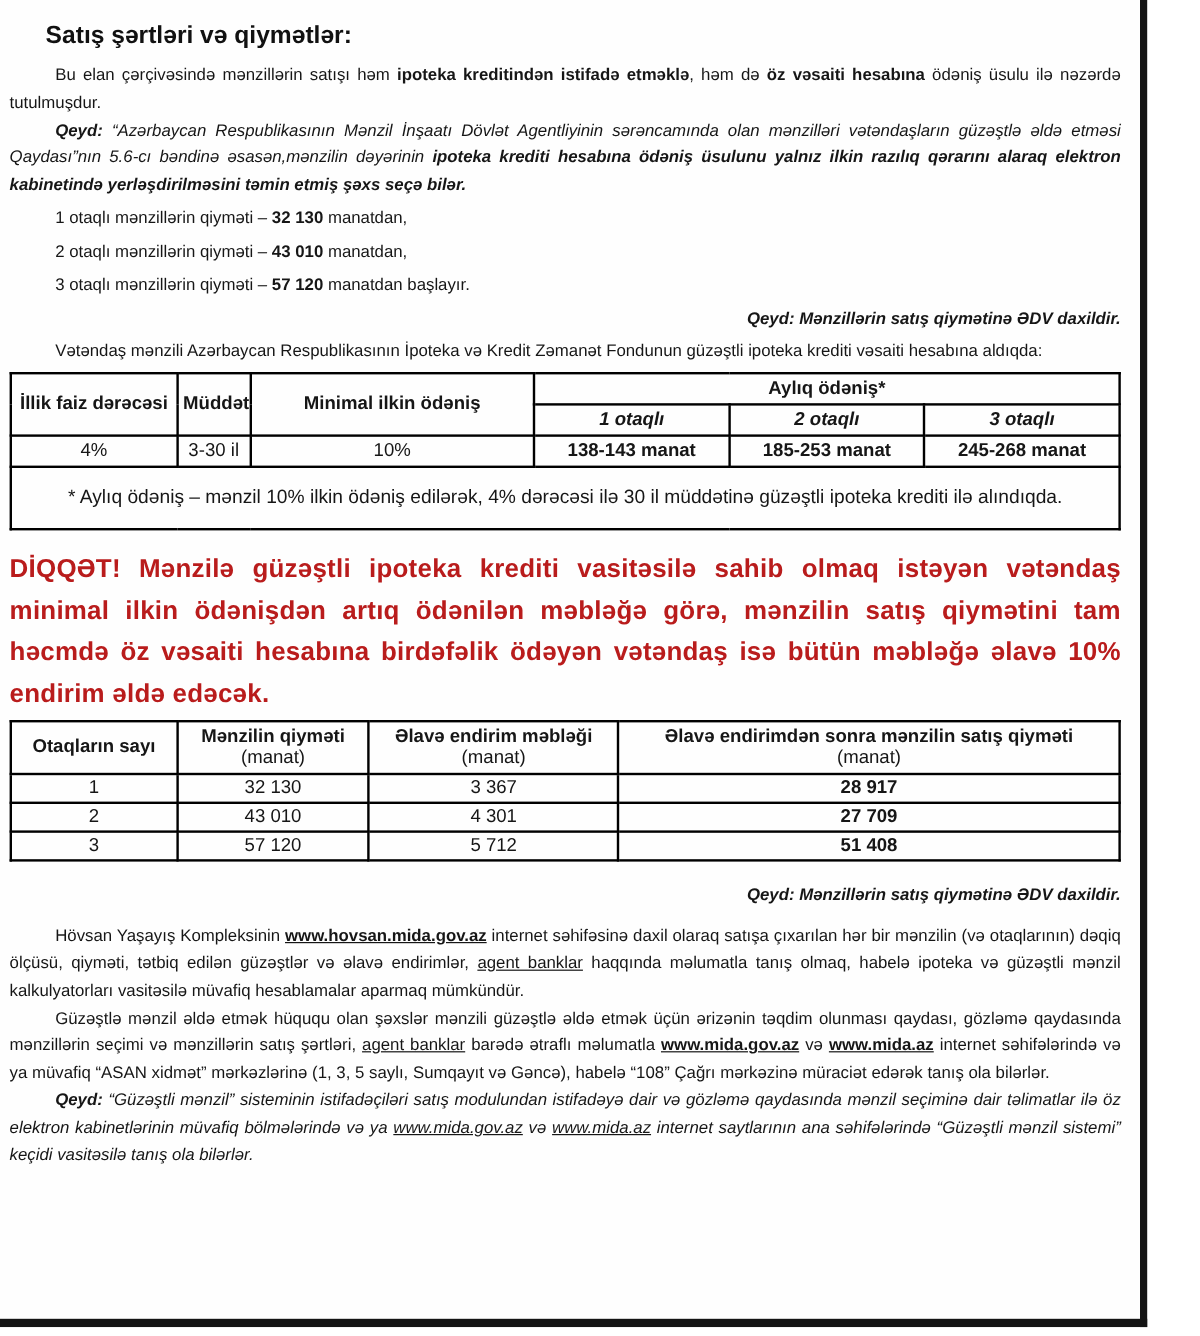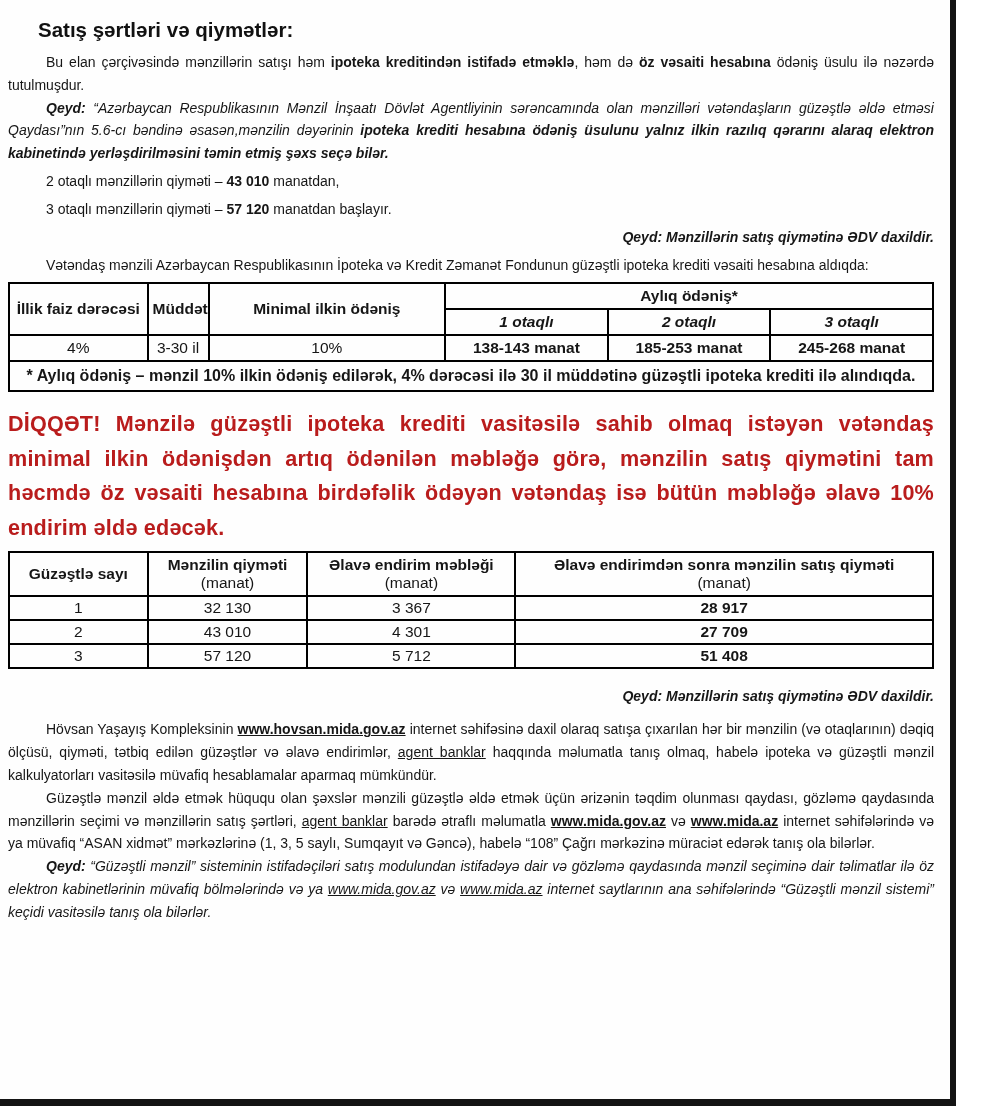--- a/index.html
+++ b/index.html
@@ -19,21 +19,21 @@
   .qeyd-edv{text-align:right;text-indent:38px;margin:5px 0;}
   .fund{margin-bottom:6px;}
   table{width:100%;border-collapse:collapse;table-layout:fixed;}
   th,td{border:2px solid #000;text-align:center;vertical-align:middle;
         font-size:15.5px;padding:3px 4px;overflow:hidden;}
   .t1 col.c1{width:15%;} .t1 col.c2{width:6.6%;} .t1 col.c3{width:25.6%;}
   .t1 col.c4,.t1 col.c5,.t1 col.c6{width:17.6%;}
   .t1 .sub{font-weight:bold;font-style:italic;}
   .t1 .val{font-weight:bold;margin-top:44px;}
   .t1 .plain{font-weight:normal;}
-  .t1 .foot{font-weight:bold;font-size:16px;padding:5px 4px;}
+  .t1 .foot{font-weight:normal;font-size:16px;padding:16px 4px;}
   .attention{
     font-weight:bold;font-size:21.6px;line-height:1.6;color:#b91c1c;
     margin:15px 0 5px 0;letter-spacing:.2px;
   }
   .own{font-weight:bold;margin-bottom:10px;}
   .t2{margin-top:2px;}
   .t2 col.c1{width:15%;} .t2 col.c2{width:17.3%;} .t2 col.c3{width:22.5%;} .t2 col.c4{width:45.2%;}
   .t2 th{font-weight:bold;}
   .t2 .unit{font-weight:normal;display:block;}
   .t2 td{padding:2px 4px;}
@@ -45,20 +45,21 @@
 <body>
 
 <div class="sheet">
 
   <h1>Satış şərtləri və qiymətlər:</h1>
 
   <p class="ind"><span>Bu elan çərçivəsində mənzillərin satışı həm </span><span class="b">ipoteka kreditindən istifadə etməklə</span><span>, həm də </span><span class="b">öz vəsaiti hesabına</span><span> ödəniş üsulu ilə nəzərdə tutulmuşdur.</span></p>
 
   <p class="i ind"><span class="b">Qeyd: </span><span>“Azərbaycan Respublikasının Mənzil İnşaatı Dövlət Agentliyinin sərəncamında olan mənzilləri vətəndaşların güzəştlə əldə etməsi Qaydası”nın 5.6-cı bəndinə əsasən,mənzilin dəyərinin </span><span class="b">ipoteka krediti hesabına ödəniş üsulunu yalnız ilkin razılıq qərarını alaraq elektron kabinetində yerləşdirilməsini təmin etmiş şəxs seçə bilər.</span></p>
 
+  <p class="price"><span>1 otaqlı mənzillərin qiyməti – </span><span class="b">32 130</span><span> manatdan,</span></p>
   <p class="price"><span>2 otaqlı mənzillərin qiyməti – </span><span class="b">43 010</span><span> manatdan,</span></p>
   <p class="price"><span>3 otaqlı mənzillərin qiyməti – </span><span class="b">57 120</span><span> manatdan başlayır.</span></p>
 
   <p class="qeyd-edv b i">Qeyd: Mənzillərin satış qiymətinə ƏDV daxildir.</p>
 
   <p class="ind fund">Vətəndaş mənzili Azərbaycan Respublikasının İpoteka və Kredit Zəmanət Fondunun güzəştli ipoteka krediti vəsaiti hesabına aldıqda:</p>
 
   <table class="t1 gap-table1">
     <colgroup>
         <col class="c1">
@@ -99,21 +100,21 @@
 
   <table class="t2">
     <colgroup>
         <col class="c1">
         <col class="c2">
         <col class="c3">
         <col class="c4">
       </colgroup>
     <tbody>
         <tr>
-      <th>Güzəştlə sayı</th>
+      <th>Otaqların sayı</th>
       <th><span>Mənzilin qiyməti</span><span class="unit">(manat)</span></th>
       <th><span>Əlavə endirim məbləği</span><span class="unit">(manat)</span></th>
       <th><span>Əlavə endirimdən sonra mənzilin satış qiyməti</span><span class="unit">(manat)</span></th>
     </tr>
     <tr>
       <td>1</td>
       <td>32 130</td>
       <td>3 367</td>
       <td class="final">28 917</td>
     </tr>

